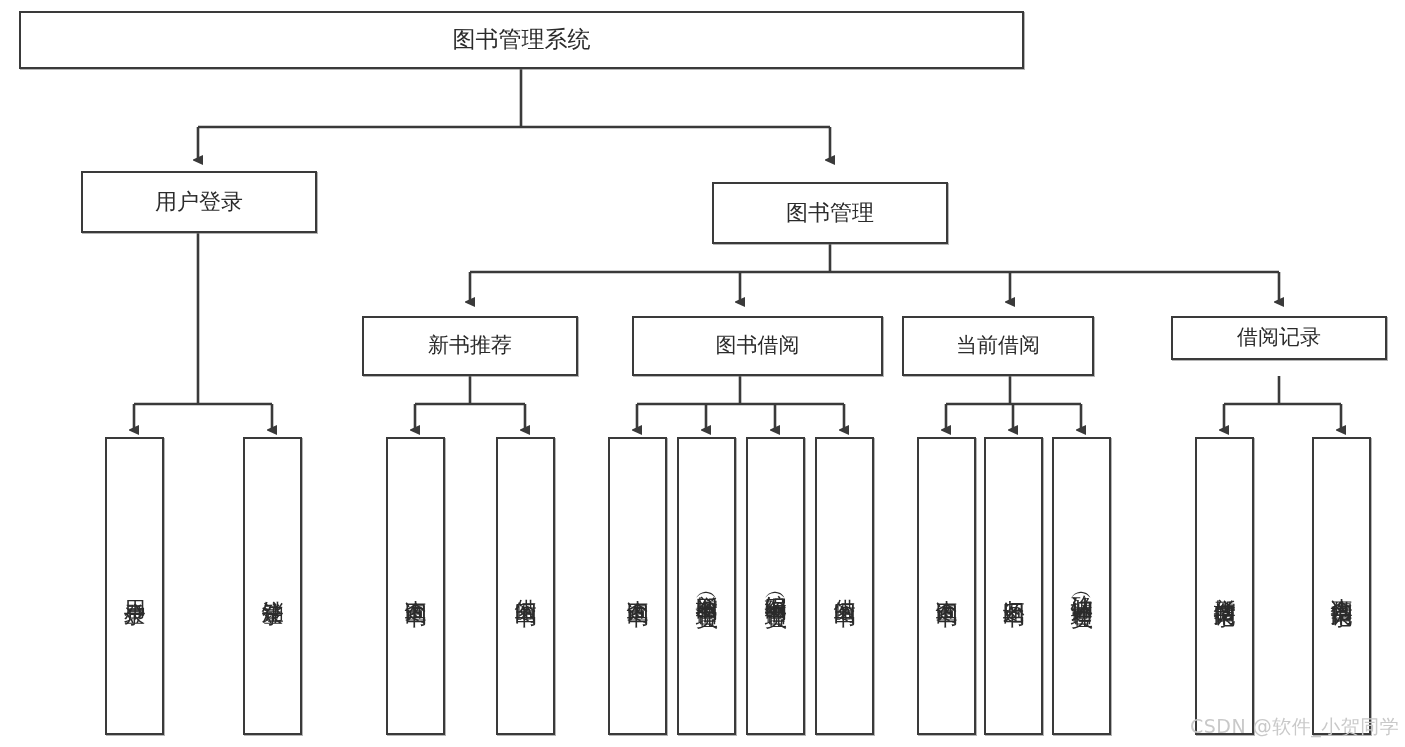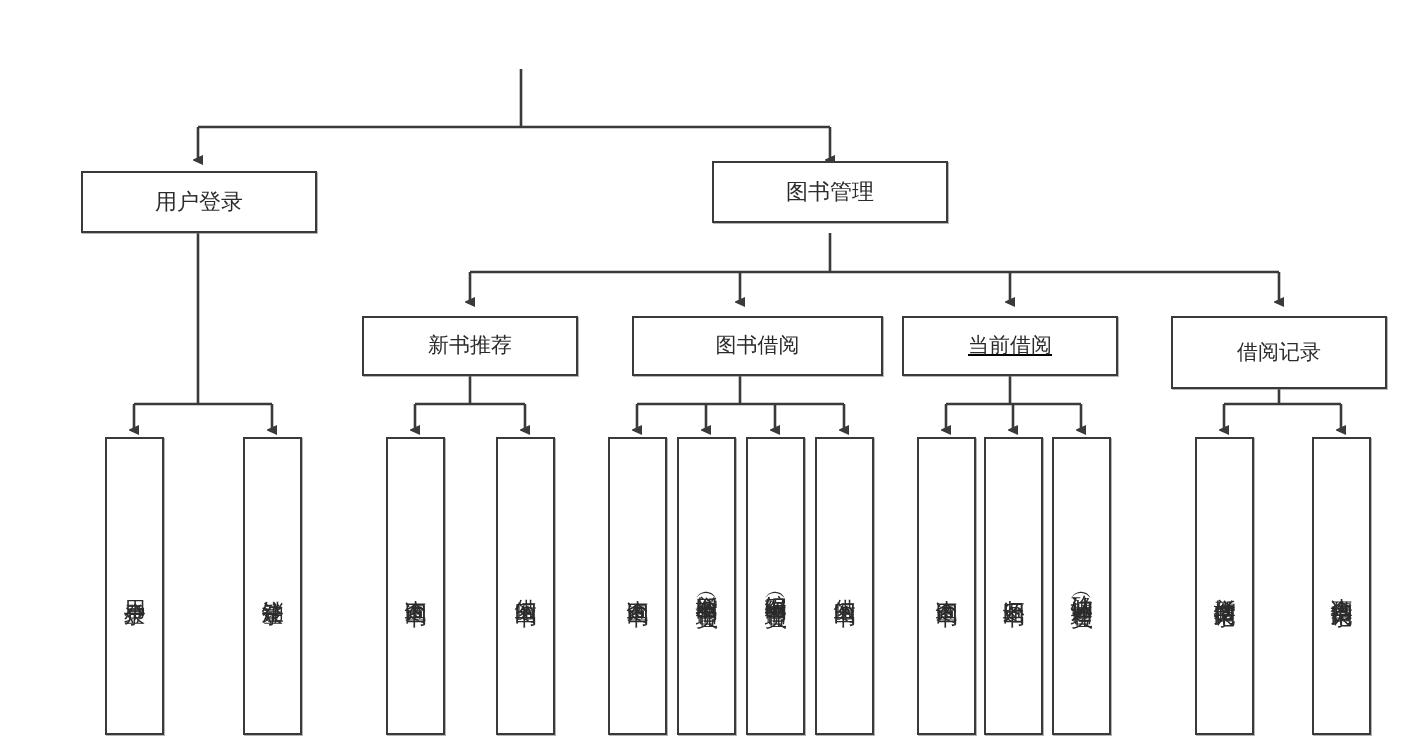--- a/index.html
+++ b/index.html
@@ -112,38 +112,41 @@
       <path d="M1013,404 L1013,430" marker-end="url(#arrow)"></path>
       <path d="M1081,404 L1081,430" marker-end="url(#arrow)"></path>
 
       <path d="M1279,376 L1279,404"></path>
       <path d="M1224,404 L1341,404"></path>
       <path d="M1224,404 L1224,430" marker-end="url(#arrow)"></path>
       <path d="M1341,404 L1341,430" marker-end="url(#arrow)"></path>
     </g>
   </svg>
 
+  <div class="node root" style="left:19px; top:11px; width:1005px; height:58px;">
+    <span class="lbl">图书管理系统</span>
+  </div>
 
   <div class="node lvl2" style="left:81px; top:171px; width:236px; height:62px;">
     <span class="lbl">用户登录</span>
   </div>
-  <div class="node lvl2" style="left:712px; top:161px; width:236px; height:62px;">
+  <div class="node lvl2" style="left:712px; top:182px; width:236px; height:62px;">
     <span class="lbl">图书管理</span>
   </div>
 
   <div class="node lvl3" style="left:362px; top:316px; width:216px; height:60px;">
     <span class="lbl">新书推荐</span>
   </div>
   <div class="node lvl3" style="left:632px; top:316px; width:251px; height:60px;">
     <span class="lbl">图书借阅</span>
   </div>
-  <div class="node lvl3" style="left:902px; top:316px; width:216px; height:60px;text-decoration:underline;">
+  <div class="node lvl3" style="left:902px; top:316px; width:192px; height:60px;">
     <span class="lbl">当前借阅</span>
   </div>
-  <div class="node lvl3" style="left:1171px; top:316px; width:216px; height:73px;">
+  <div class="node lvl3" style="left:1171px; top:316px; width:216px; height:44px;">
     <span class="lbl">借阅记录</span>
   </div>
 
   <div class="node leaf" style="left:105px; top:437px; width:59px; height:298px;">
     <span class="lbl">用户登录</span>
   </div>
   <div class="node leaf" style="left:243px; top:437px; width:59px; height:298px;">
     <span class="lbl">注销登录</span>
   </div>
 
@@ -177,14 +180,15 @@
     <span class="lbl">确认归还（管理员）</span>
   </div>
 
   <div class="node leaf" style="left:1195px; top:437px; width:59px; height:298px;">
     <span class="lbl">新增借阅记录</span>
   </div>
   <div class="node leaf" style="left:1312px; top:437px; width:59px; height:298px;">
     <span class="lbl">查询借阅记录</span>
   </div>
 
+  <div class="watermark" style="left:1190px; top:714px;">CSDN @软件_小贺同学</div>
 
 </div>
 
 </body></html>

